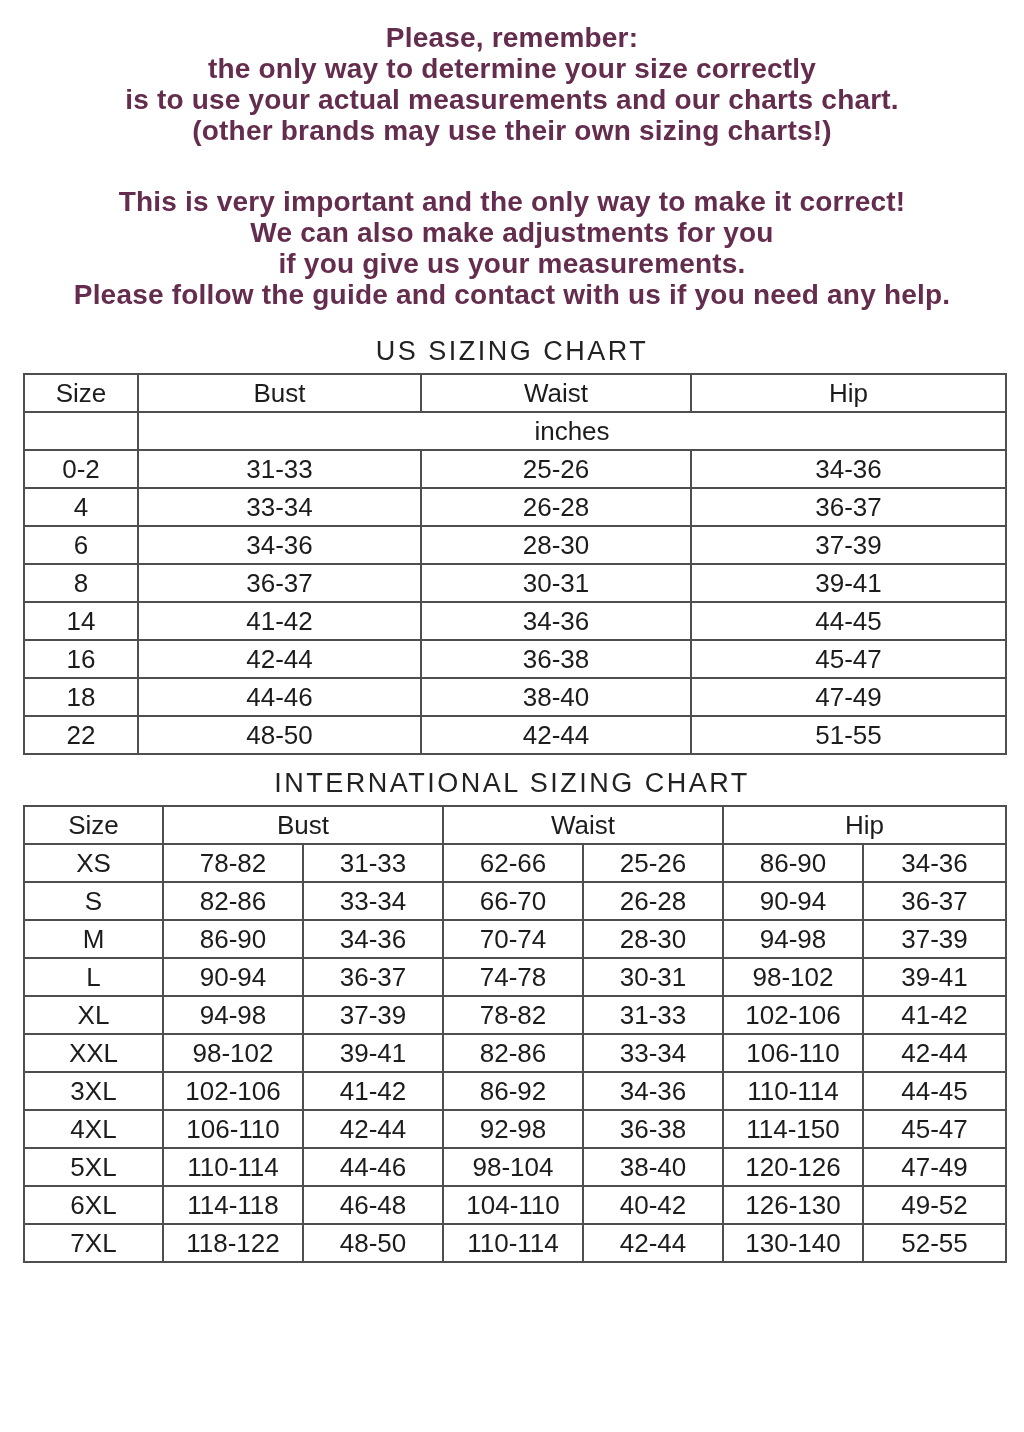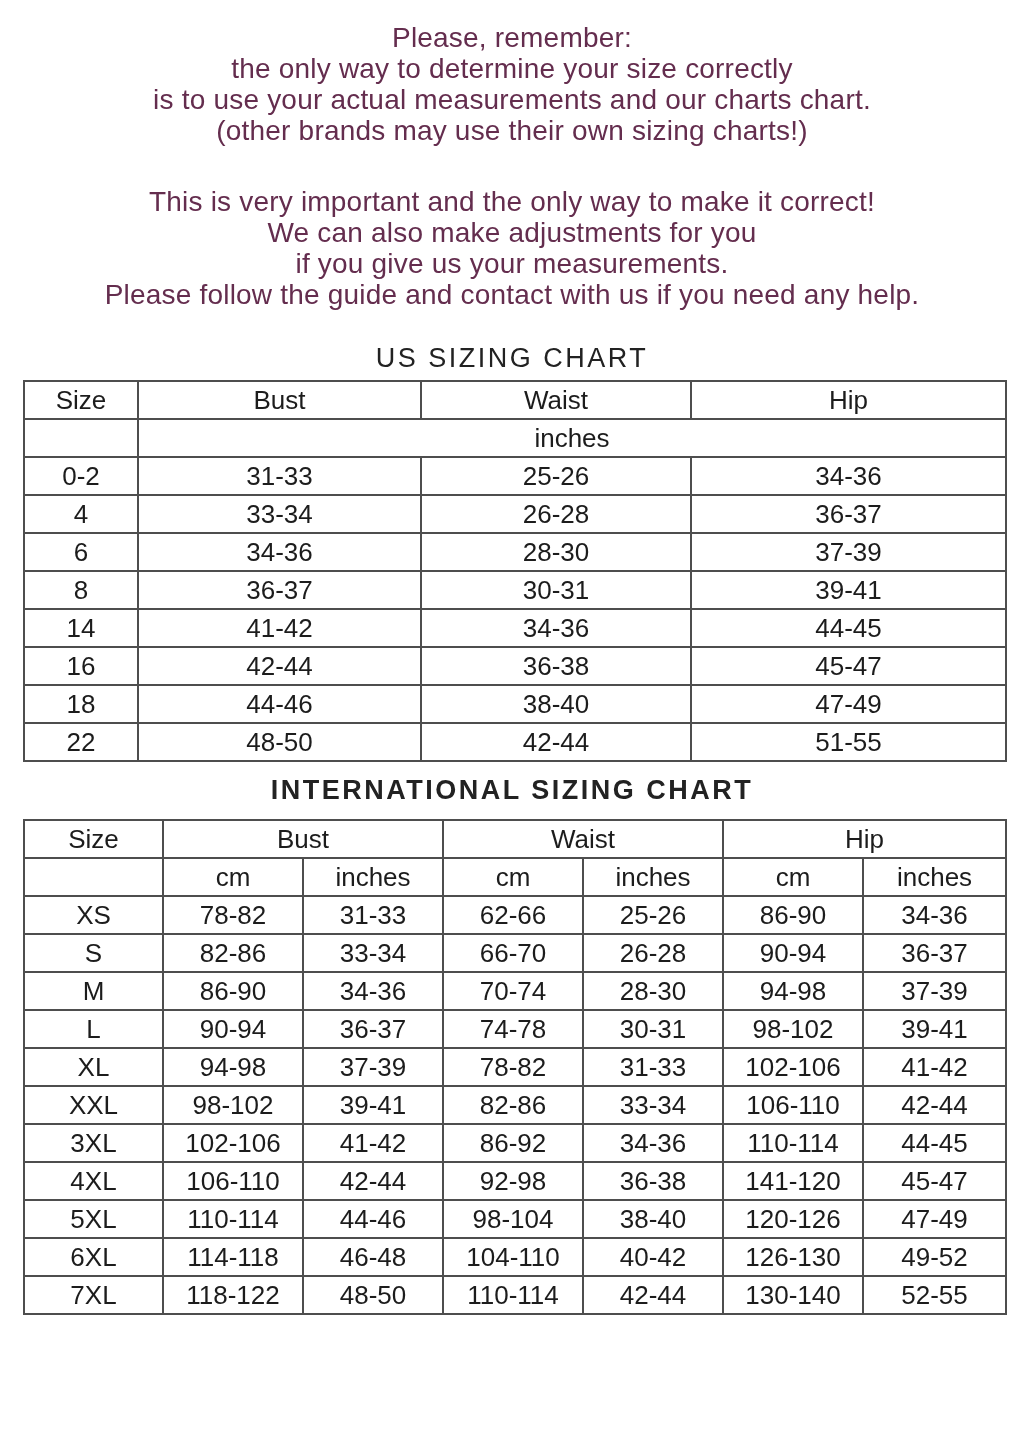--- a/index.html
+++ b/index.html
@@ -16,37 +16,37 @@
     color:var(--ink);
     overflow:hidden;
   }
   .page{ padding-top:22px; }
 
   
   .intro{
     color:var(--plum);
     text-align:center;
     font-size:28px;
-    font-weight:400;
+    font-weight:700;
     line-height:31px;
     letter-spacing:0.2px;
   }
   .intro-block2{ margin-top:40px; }
 
   
   .chart-title{
     text-align:center;
     font-size:27px;
     font-weight:300;
     letter-spacing:2.5px;
     color:#222222;
     line-height:30px;
   }
-  #us-title{ margin-top:33px; margin-bottom:7px; }
-  #intl-title{ margin-top:13px; margin-bottom:14px;font-weight:bold; }
+  #us-title{ margin-top:26px; margin-bottom:7px; }
+  #intl-title{ margin-top:13px; margin-bottom:7px; }
 
   
   table{
     border-collapse:collapse;
     table-layout:fixed;
     width:982px;
     margin-left:23px;
     font-size:26px;
     font-weight:300;
   }
@@ -167,29 +167,20 @@
         <col style="width:140px">
         <col style="width:143px">
     </colgroup>
     <thead>
       <tr>
         <th>Size</th>
         <th colspan="2">Bust</th>
         <th colspan="2">Waist</th>
         <th colspan="2">Hip</th>
       </tr>
-      <tr>
-        <td></td>
-        <td>cm</td>
-        <td>inches</td>
-        <td>cm</td>
-        <td>inches</td>
-        <td>cm</td>
-        <td>inches</td>
-      </tr>
     </thead>
     <tbody id="intl-rows">
         <tr>
           <td>XS</td>
           <td>78-82</td>
           <td>31-33</td>
           <td>62-66</td>
           <td>25-26</td>
           <td>86-90</td>
           <td>34-36</td>
@@ -247,21 +238,21 @@
           <td>34-36</td>
           <td>110-114</td>
           <td>44-45</td>
         </tr>
         <tr>
           <td>4XL</td>
           <td>106-110</td>
           <td>42-44</td>
           <td>92-98</td>
           <td>36-38</td>
-          <td>141-120</td>
+          <td>114-150</td>
           <td>45-47</td>
         </tr>
         <tr>
           <td>5XL</td>
           <td>110-114</td>
           <td>44-46</td>
           <td>98-104</td>
           <td>38-40</td>
           <td>120-126</td>
           <td>47-49</td>

